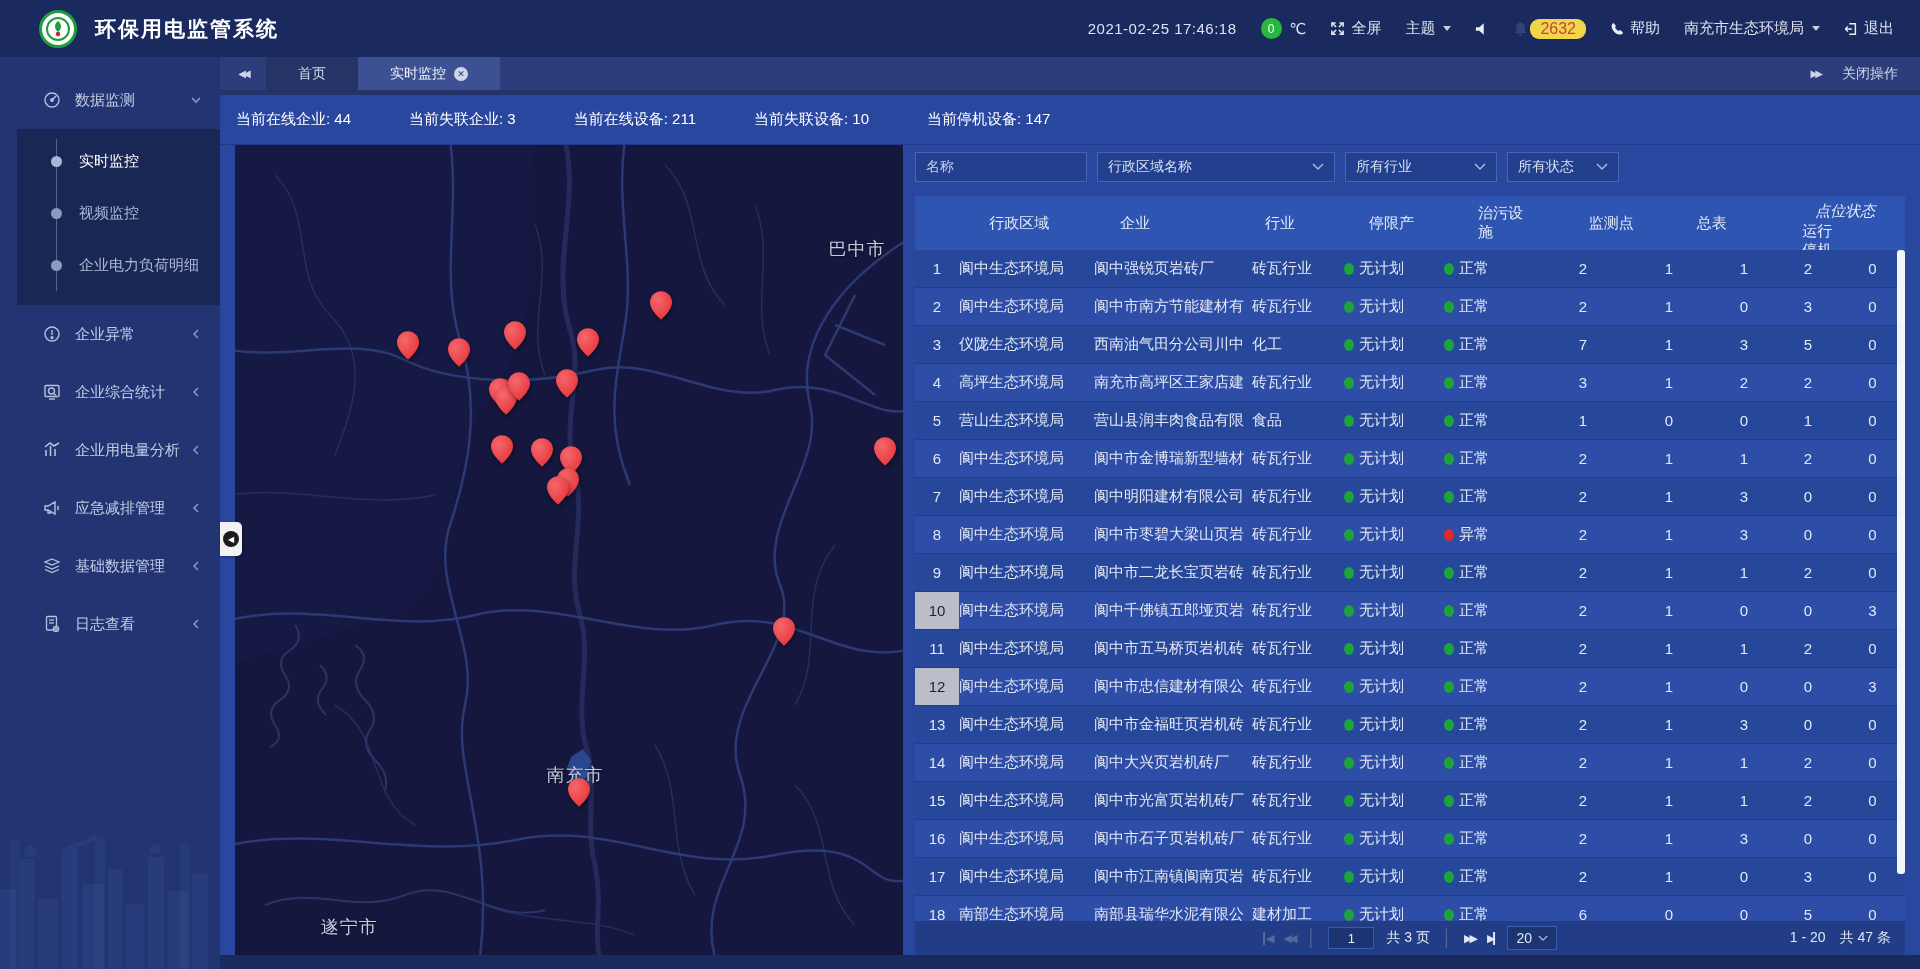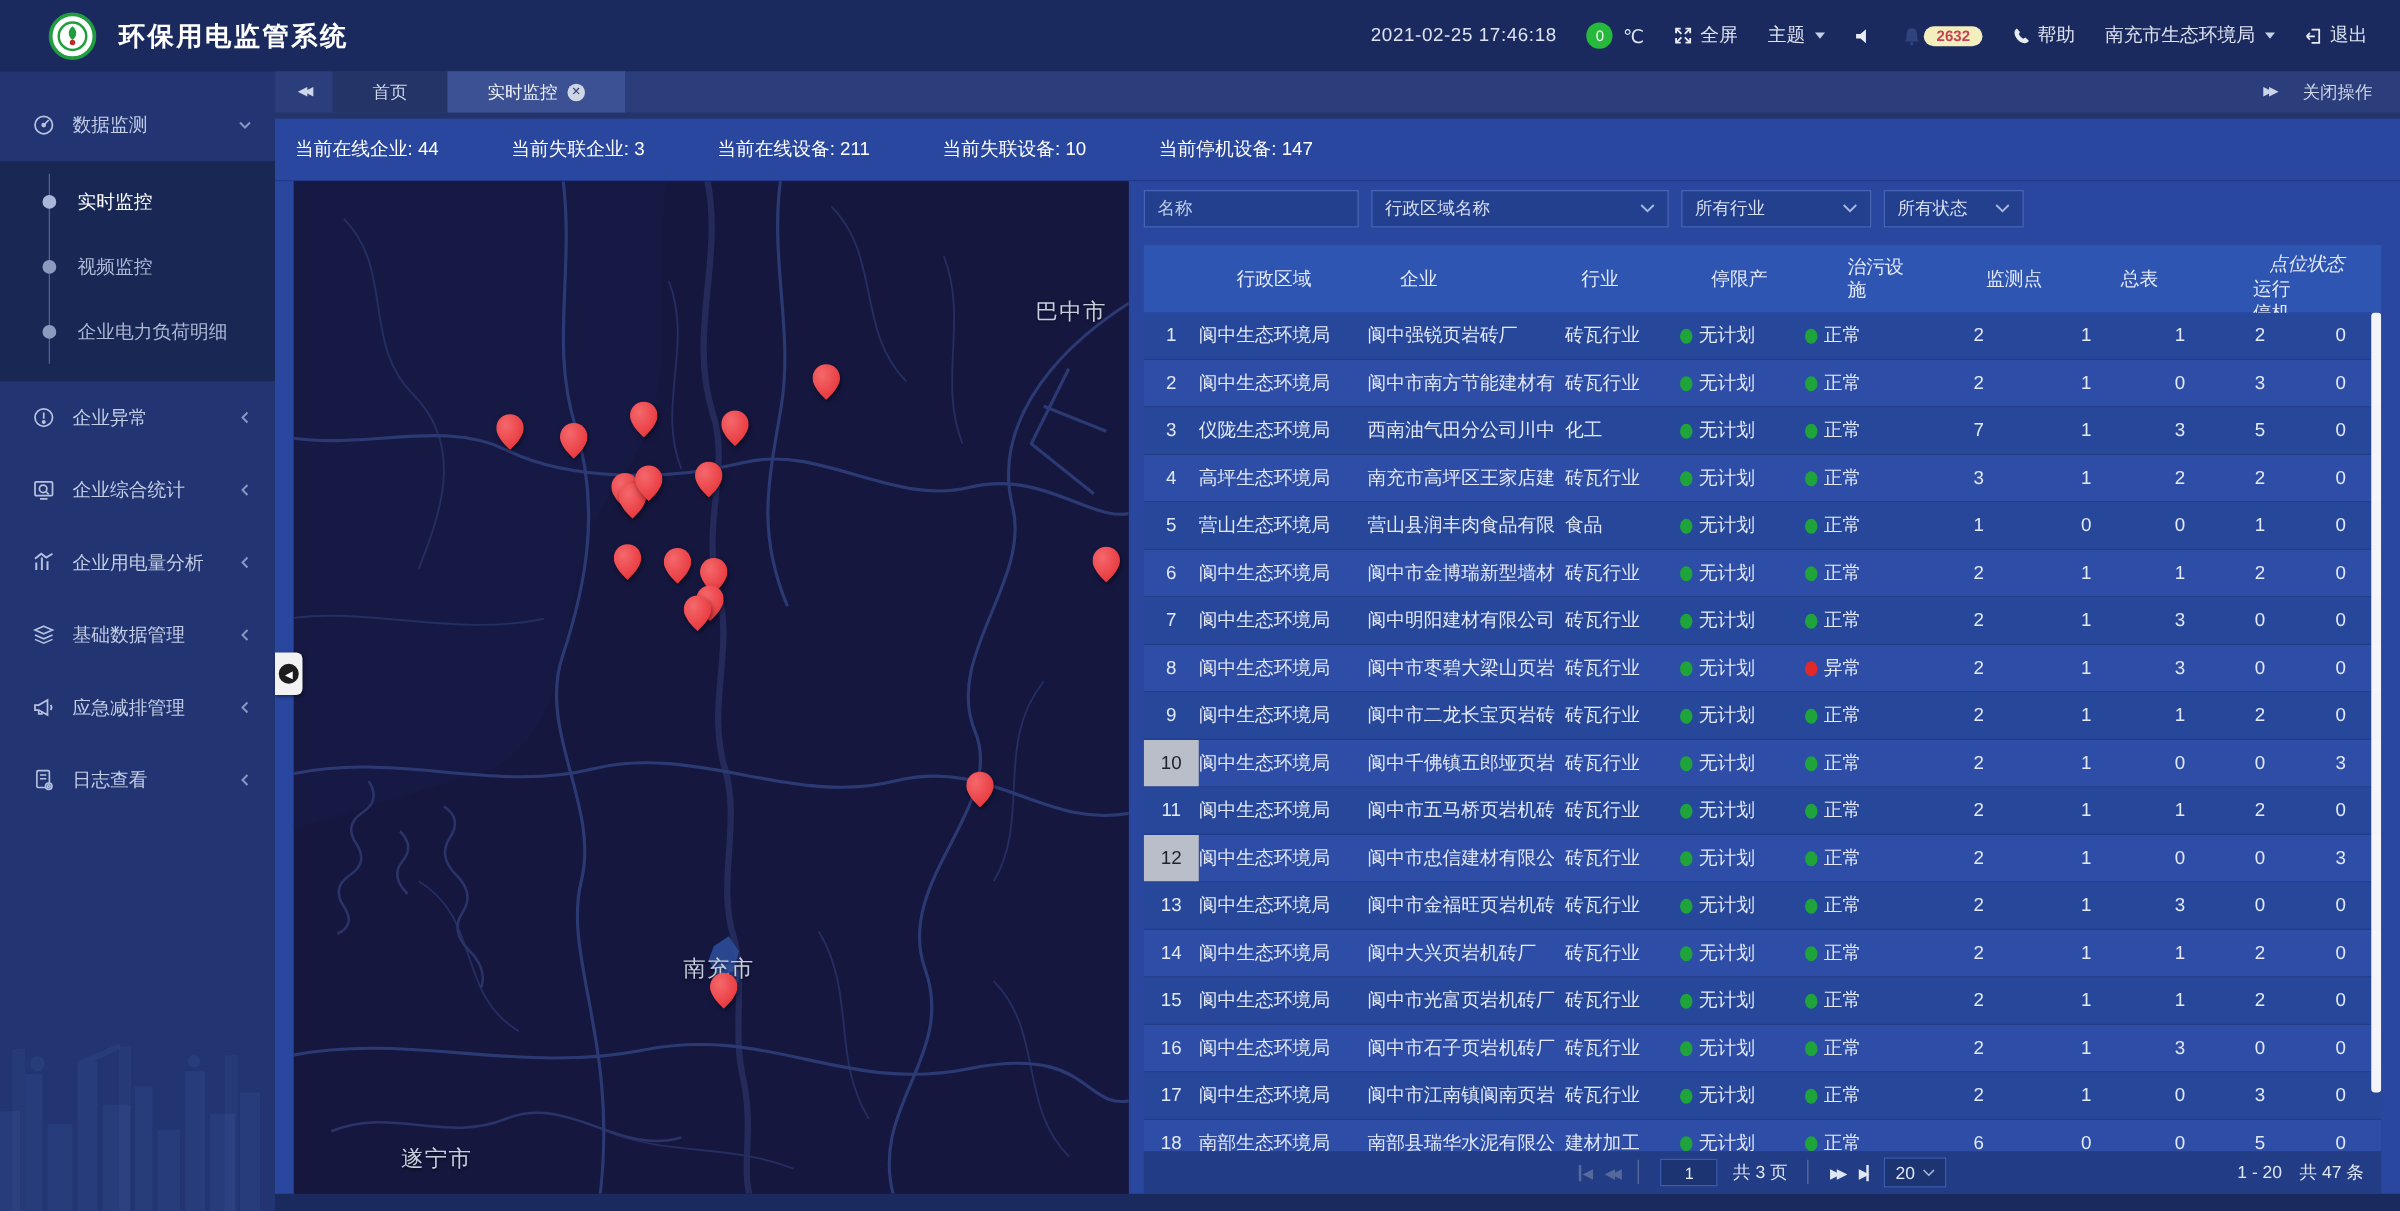--- a/index.html
+++ b/index.html
@@ -12,28 +12,28 @@
   .logo { width:38px; height:38px; border-radius:50%; background:#fff; border:3px solid #1f9d3f; position:relative; flex:none; }
   .logo svg { position:absolute; inset:0; }
   .app-title { font-size:21px; font-weight:bold; letter-spacing:2px; margin-left:18px; color:#ffffff; }
   .top-right { margin-left:auto; display:flex; align-items:center; gap:24px; font-size:15px; color:#dde3f1; }
   .datetime { letter-spacing:.5px; }
   .temp { display:flex; align-items:center; gap:8px; }
   .temp-badge { width:21px; height:21px; border-radius:50%; background:#27b93c; color:#fff; font-size:12px; display:flex; align-items:center; justify-content:center; }
   .tr-item { display:flex; align-items:center; gap:6px; cursor:pointer; white-space:nowrap; }
   .caret-down { width:0; height:0; border-left:4px solid transparent; border-right:4px solid transparent; border-top:5px solid #c6cfe6; display:inline-block; margin-left:2px; }
   .bell-wrap { display:flex; align-items:center; gap:2px; opacity:.95; }
-  .badge-pill { background:#fef9c3; color:#cf4454; font-size:12px; font-weight:bold; padding:1px 10px; border-radius:9px; }
+  .badge-pill { background:#fde047; color:#cf4454; font-size:16px; font-weight:normal; padding:1px 10px; border-radius:9px; }
 
   
   .body-row { flex:1; display:flex; min-height:0; }
 
   
   .sidebar { width:220px; background:#223572; flex:none; position:relative; overflow:hidden; }
-  .menu { padding-top:14px; }
+  .menu { padding-top:14px;margin-left:17px; }
   .menu-item { height:58px; display:flex; align-items:center; padding:0 18px 0 26px; color:#c3cde6; font-size:15px; cursor:pointer; }
   .menu-item .mi-icon { width:18px; height:18px; margin-right:14px; flex:none; }
   .menu-item .mi-label { flex:1; }
   .menu-item .mi-chev { width:12px; height:12px; opacity:.8; }
   .submenu { background:#182753; padding:6px 0 14px 0; position:relative; }
   .submenu .rail { position:absolute; left:39px; top:10px; bottom:14px; width:1px; background:#55648f; }
   .sub-item { height:52px; display:flex; align-items:center; padding-left:62px; font-size:15px; color:#aeb9d8; cursor:pointer; position:relative; }
   .sub-item .dot { position:absolute; left:34px; width:11px; height:11px; border-radius:50%; background:#8d9ac0; }
   .sub-item.active { color:#ffffff; }
   .sub-item.active .dot { background:#aab6d8; }
@@ -265,45 +265,45 @@
             <span class="mi-label">企业用电量分析</span>
             <span class="mi-chev">
               <svg viewBox="0 0 12 12">
                 <polyline points="8,2 4,6 8,10" stroke="#9fb0d8" fill="none" stroke-width="1.6"></polyline>
               </svg>
             </span>
           </div>
           <div class="menu-item">
             <span class="mi-icon">
               <svg viewBox="0 0 18 18">
-                <g stroke="#b6c1de" stroke-width="1.3" fill="none">
-                  <path d="M9 2 L16 5 L9 8 L2 5 Z"></path>
-                  <path d="M2 9 L9 12 L16 9"></path>
-                  <path d="M2 12.5 L9 15.5 L16 12.5"></path>
+                <g stroke="#b6c1de" stroke-width="1.4" fill="none">
+                  <path d="M2 7 L5 7 L12 3 L12 15 L5 11 L2 11 Z"></path>
+                  <path d="M5 11 L5 14 L7.5 14 L7.5 12"></path>
+                  <path d="M14.5 7 Q16 9 14.5 11"></path>
                 </g>
               </svg>
             </span>
-            <span class="mi-label">基础数据管理</span>
+            <span class="mi-label">应急减排管理</span>
             <span class="mi-chev">
               <svg viewBox="0 0 12 12">
                 <polyline points="8,2 4,6 8,10" stroke="#9fb0d8" fill="none" stroke-width="1.6"></polyline>
               </svg>
             </span>
           </div>
           <div class="menu-item">
             <span class="mi-icon">
               <svg viewBox="0 0 18 18">
-                <g stroke="#b6c1de" stroke-width="1.4" fill="none">
-                  <path d="M2 7 L5 7 L12 3 L12 15 L5 11 L2 11 Z"></path>
-                  <path d="M5 11 L5 14 L7.5 14 L7.5 12"></path>
-                  <path d="M14.5 7 Q16 9 14.5 11"></path>
+                <g stroke="#b6c1de" stroke-width="1.3" fill="none">
+                  <path d="M9 2 L16 5 L9 8 L2 5 Z"></path>
+                  <path d="M2 9 L9 12 L16 9"></path>
+                  <path d="M2 12.5 L9 15.5 L16 12.5"></path>
                 </g>
               </svg>
             </span>
-            <span class="mi-label">应急减排管理</span>
+            <span class="mi-label">基础数据管理</span>
             <span class="mi-chev">
               <svg viewBox="0 0 12 12">
                 <polyline points="8,2 4,6 8,10" stroke="#9fb0d8" fill="none" stroke-width="1.6"></polyline>
               </svg>
             </span>
           </div>
           <div class="menu-item">
             <span class="mi-icon">
               <svg viewBox="0 0 18 18">
                 <g stroke="#b6c1de" stroke-width="1.3" fill="none">

